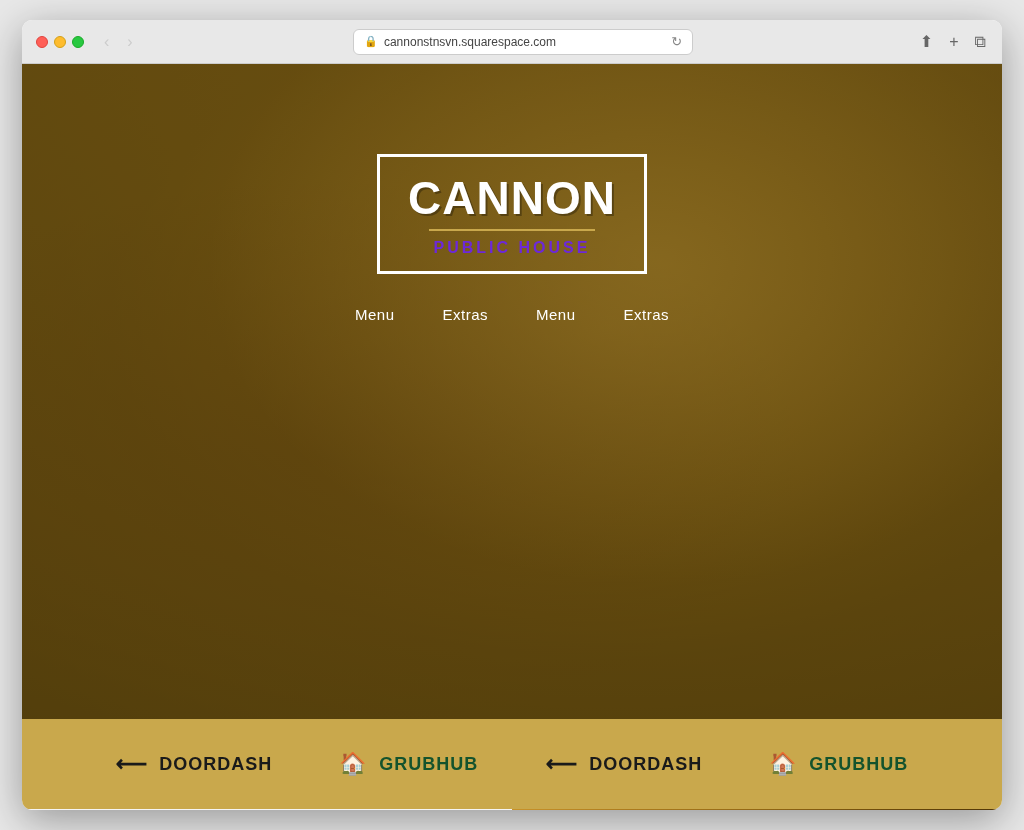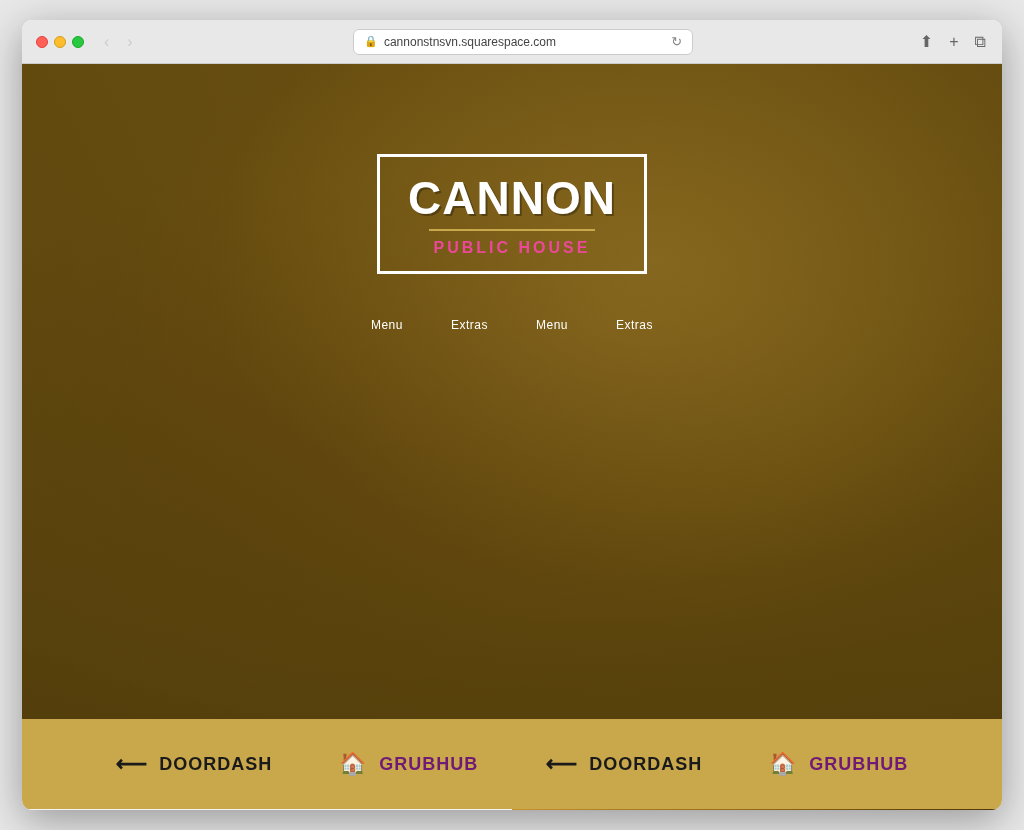--- a/index.html
+++ b/index.html
@@ -173,40 +173,39 @@
     .logo-divider {
       width: 80%;
       height: 2px;
       background: #c9a84c;
       margin: 8px auto;
     }
 
     .logo-subtitle {
       font-size: 16px;
       font-weight: 700;
-      color: #ec4899;
+      color: #6d28d9;
       letter-spacing: 3px;
       text-transform: uppercase;
       font-family: 'Arial', sans-serif;
     }
 
     .hero-nav {
       display: flex;
       gap: 48px;
       margin-top: 32px;
     }
 
     .hero-nav a {
       color: #fff;
       text-decoration: none;
-      font-size: 12px;
+      font-size: 15px;
       font-weight: 400;
       letter-spacing: 0.5px;
       cursor: pointer;
-      margin-top: 12px;
     }
 
     
     .delivery-bar {
       height: 90px;
       background: #c9a84c;
       display: flex;
       align-items: center;
       justify-content: space-around;
       padding: 0 60px;
@@ -224,21 +223,21 @@
       font-weight: 900;
       color: #1a1a1a;
       letter-spacing: 1px;
       text-transform: uppercase;
       font-family: 'Arial Black', sans-serif;
     }
 
     .grubhub-logo-text {
       font-size: 18px;
       font-weight: 900;
-      color: #701a75;
+      color: #14532d;
       letter-spacing: 1px;
       text-transform: uppercase;
       font-family: 'Arial Black', sans-serif;
     }
 
     
     .bottom-section {
       height: 146px;
       display: flex;
     }

